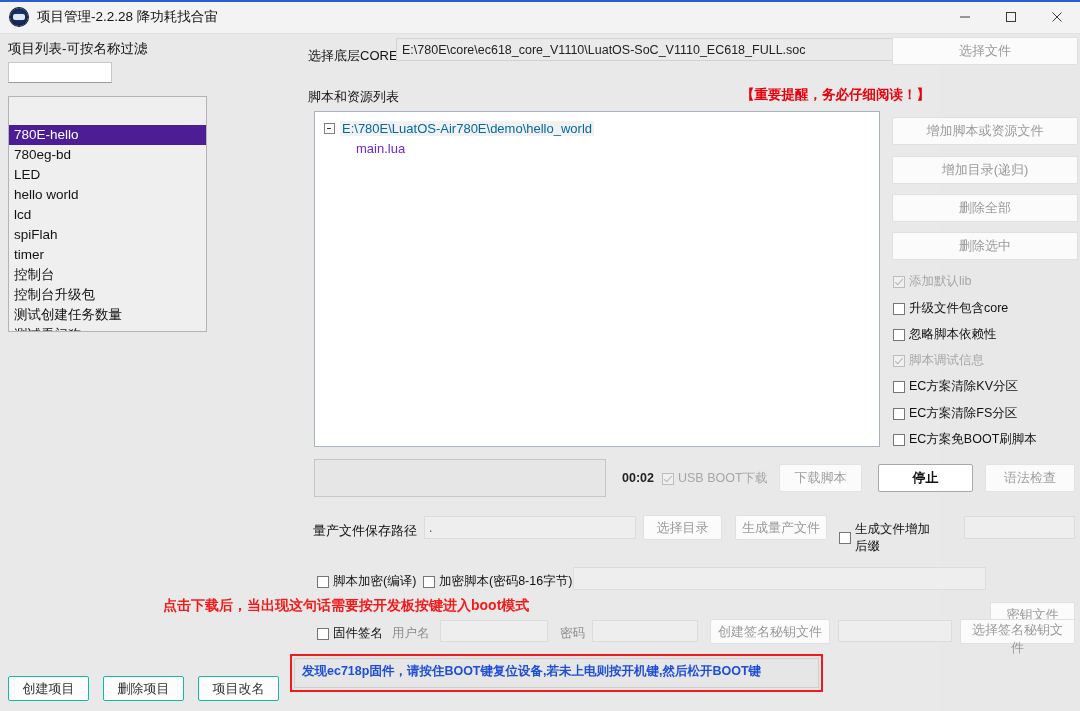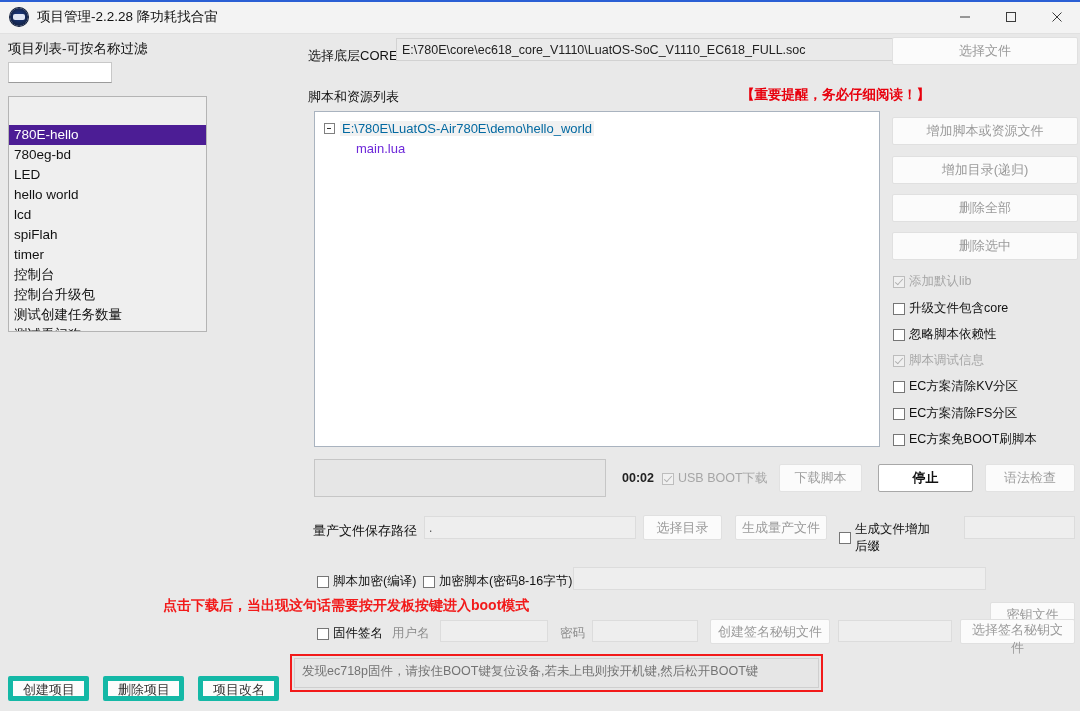--- a/index.html
+++ b/index.html
@@ -127,21 +127,21 @@
     position: absolute;
     left: 8px; top: 676px;
     display: flex;
     gap: 14px;
   }
   .btn {
     font-family: "Liberation Sans", sans-serif;
     font-size: 13px;
     color: #333;
     background: #fcfcfc;
-    border: 5px solid #14b8a6;
+    border: 1px solid #14b8a6;
     border-radius: 2px;
     height: 25px;
     padding: 0 10px;
     box-sizing: border-box;
     white-space: nowrap;
     cursor: default;
   }
   .bottom-btns .btn { width: 81px; }
 
   
@@ -421,22 +421,22 @@
     left: 2px; top: 2px;
     width: 525px; height: 30px;
     background: #e6e6e6;
     border: 1px solid #cfcfcf;
     box-sizing: border-box;
   }
   .status-text {
     position: absolute;
     left: 302px; top: 663px;
     font-size: 12.5px;
-    font-weight: normal;
-    color: #737373;
+    font-weight: bold;
+    color: #1d4ed8;
     white-space: nowrap;
   }
 </style>
 </head>
 <body>
 
 <div class="app">
 
   <div class="titlebar">
     <div class="title-accent"></div>

